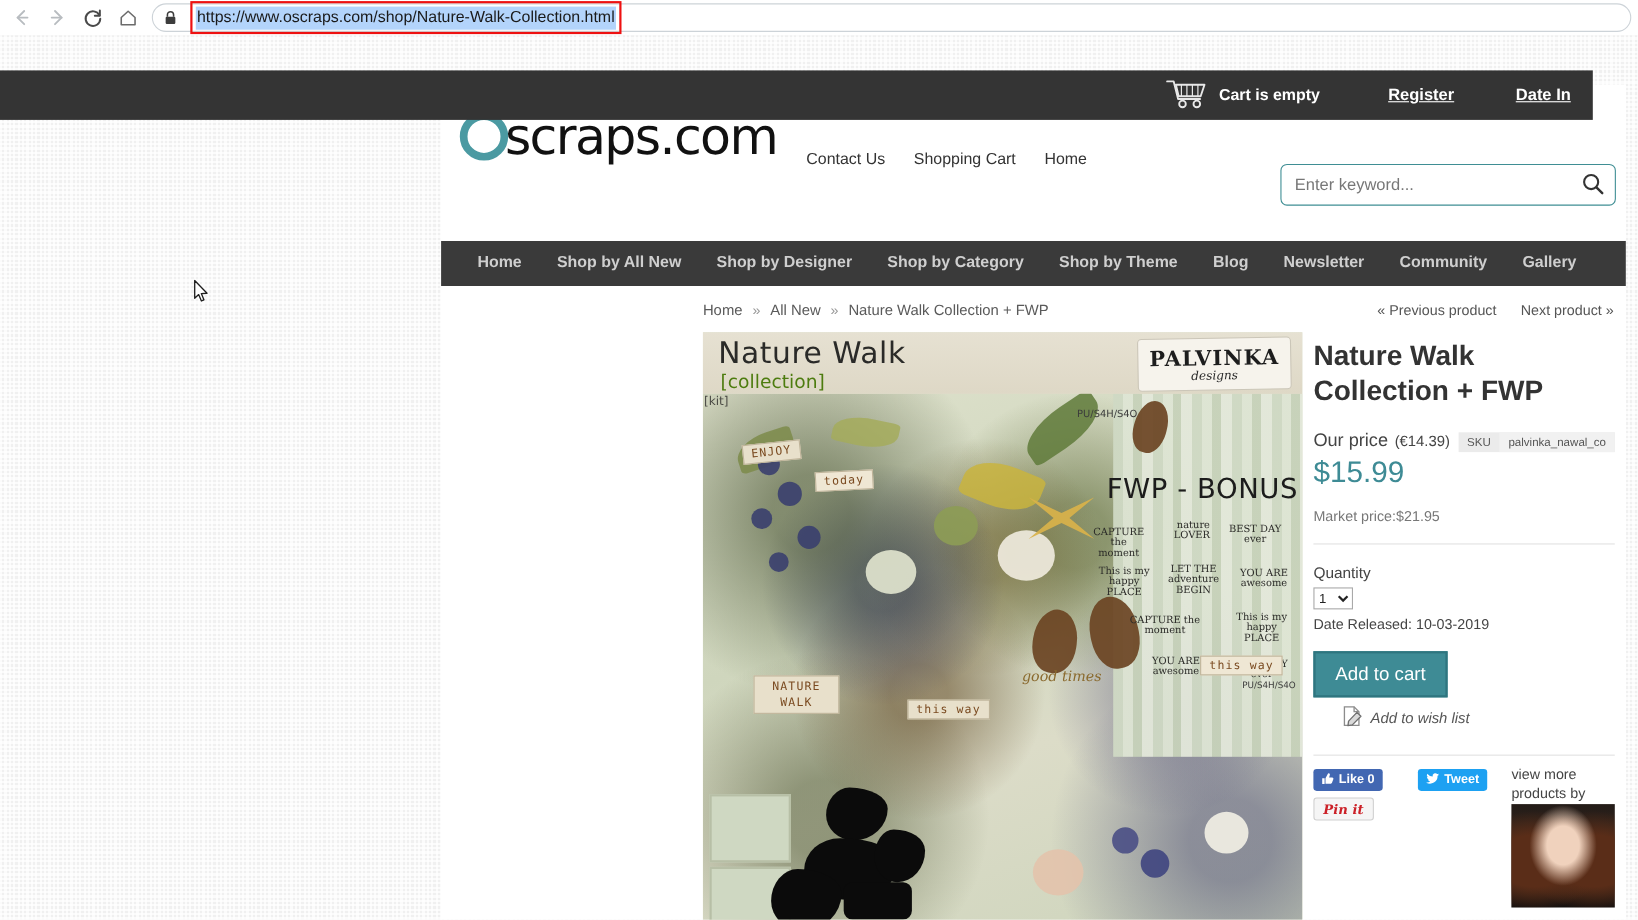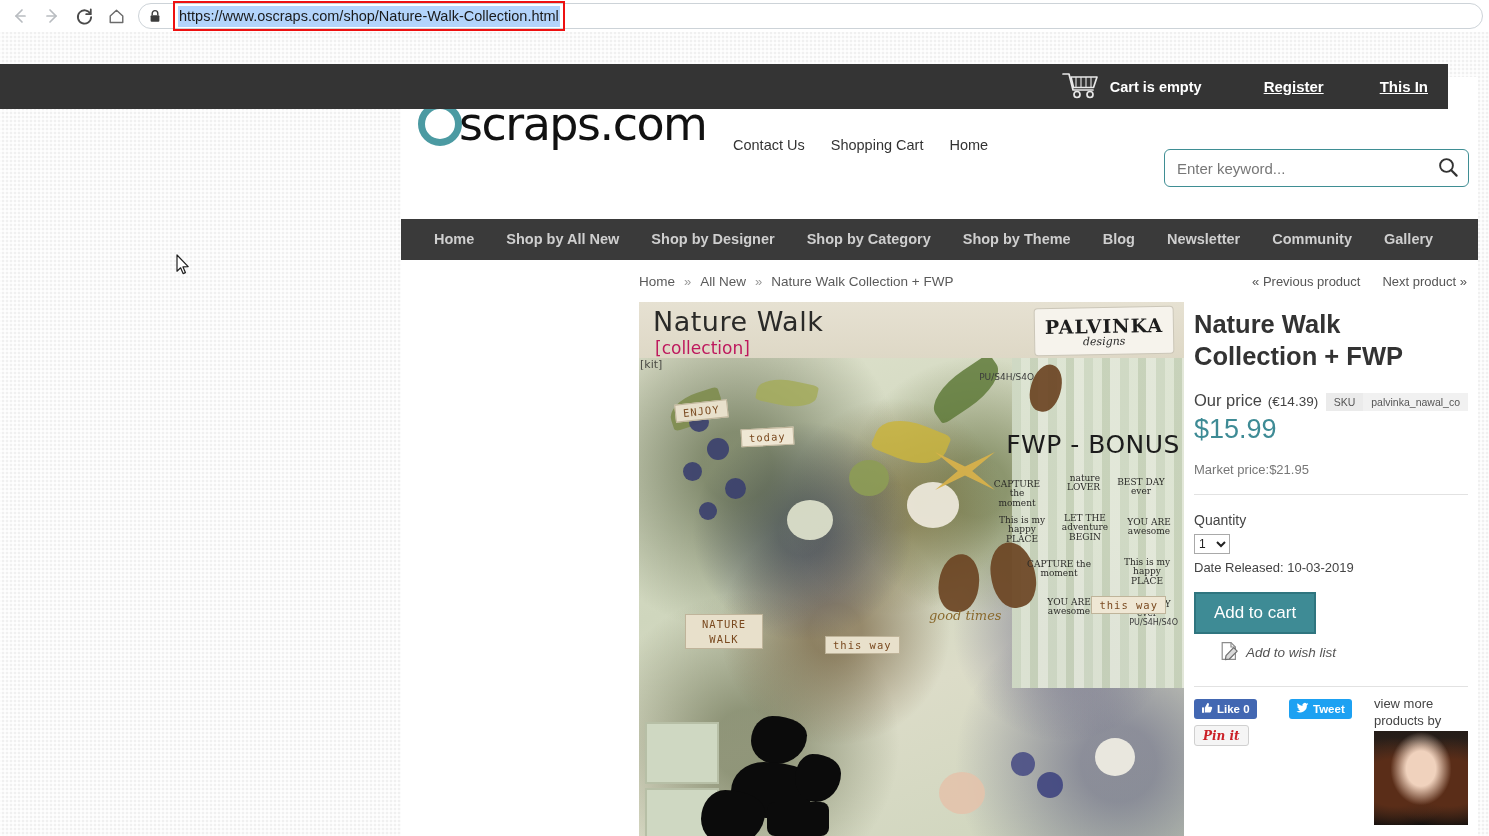--- a/index.html
+++ b/index.html
@@ -215,21 +215,21 @@
     background: linear-gradient(180deg,#e6e1d2 0%,#ded8c6 100%);
   }
   #pi-title {
     left: 14px; top: 4px;
     font-family: "DejaVu Sans", sans-serif;
     font-size: 27px; color: #2a2a28; letter-spacing: .5px;
   }
   #pi-sub {
     left: 16px; top: 36px;
     font-family: "DejaVu Sans", sans-serif;
-    font-size: 17px; color: #be185d;
+    font-size: 17px; color: #4d7c0f;
   }
   #pi-kit {
     left: 1px; top: 56px;
     font-family: "DejaVu Sans", sans-serif;
     font-size: 11px; color: #4a4a44;
   }
   #pi-palvinka {
     right: 10px; top: 5px;
     width: 140px; height: 48px;
     background: #f6f3ec;
@@ -460,21 +460,21 @@
             <path d="M2 3 H8 L12 19 H32" fill="none" stroke="#e8e8e8" stroke-width="1.7" stroke-linecap="round" stroke-linejoin="round"></path>
             <path d="M10 6 H36 L32.5 16.5 H12.5 Z" fill="none" stroke="#e8e8e8" stroke-width="1.7" stroke-linejoin="round"></path>
             <path d="M15 6 V16.5 M20 6 V16.5 M25 6 V16.5 M30 6 V16.5" stroke="#e8e8e8" stroke-width="1.1"></path>
             <circle cx="16" cy="23.5" r="3" fill="none" stroke="#e8e8e8" stroke-width="1.7"></circle>
             <circle cx="29" cy="23.5" r="3" fill="none" stroke="#e8e8e8" stroke-width="1.7"></circle>
           </svg>
         </span>
         <span>Cart is empty</span>
       </div>
       <a class="tb-link" href="#">Register</a>
-      <a class="tb-link last" href="#">This In</a>
+      <a class="tb-link last" href="#">Date In</a>
     </div>
   </div>
 
   <div id="site">
 
     <div id="header">
       <div id="logo">
         <span id="logo-ring"></span>
         <span id="logo-text">scraps.com</span>
       </div>

